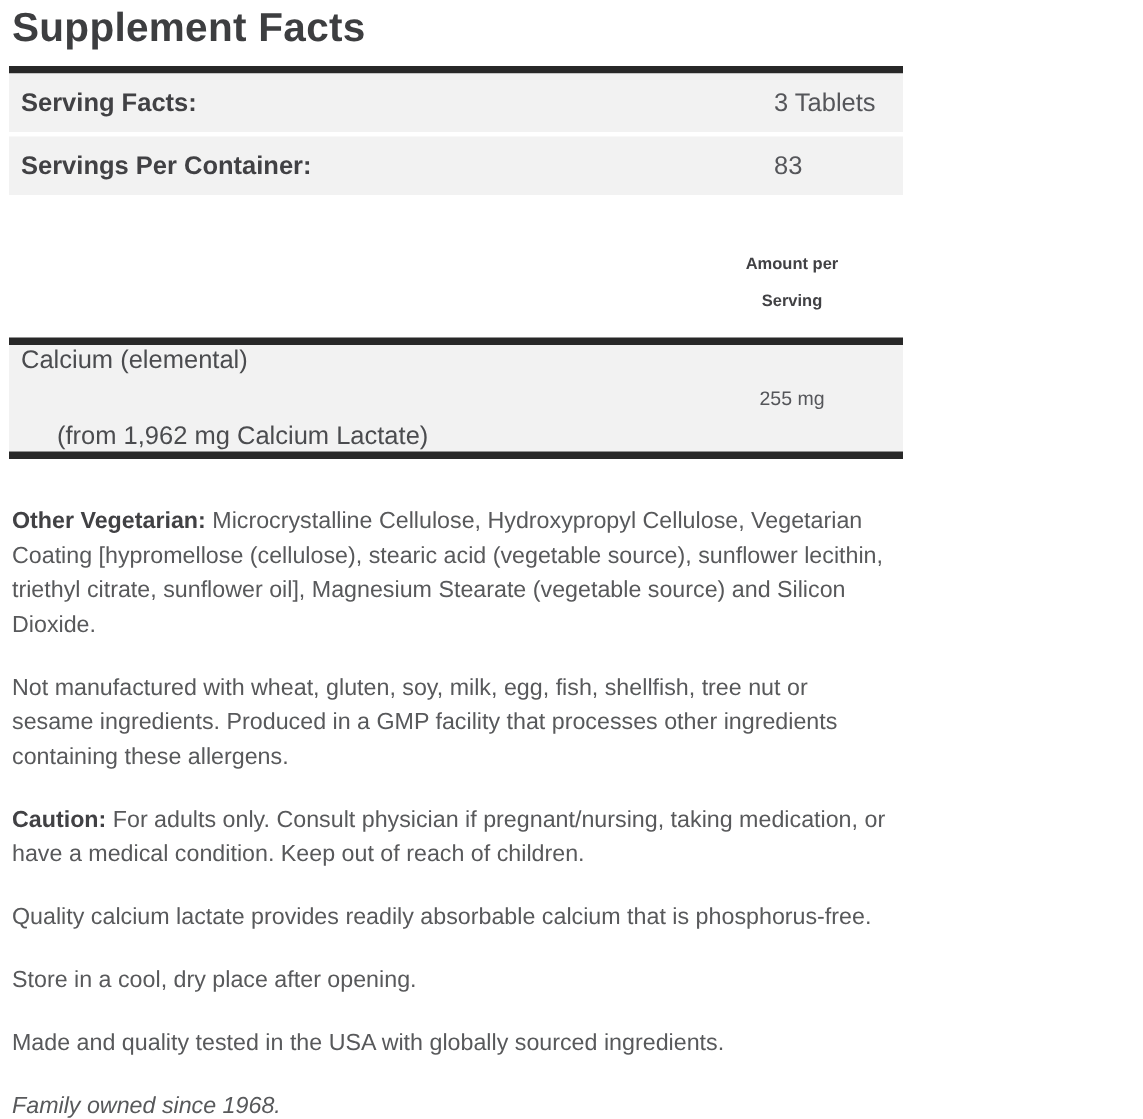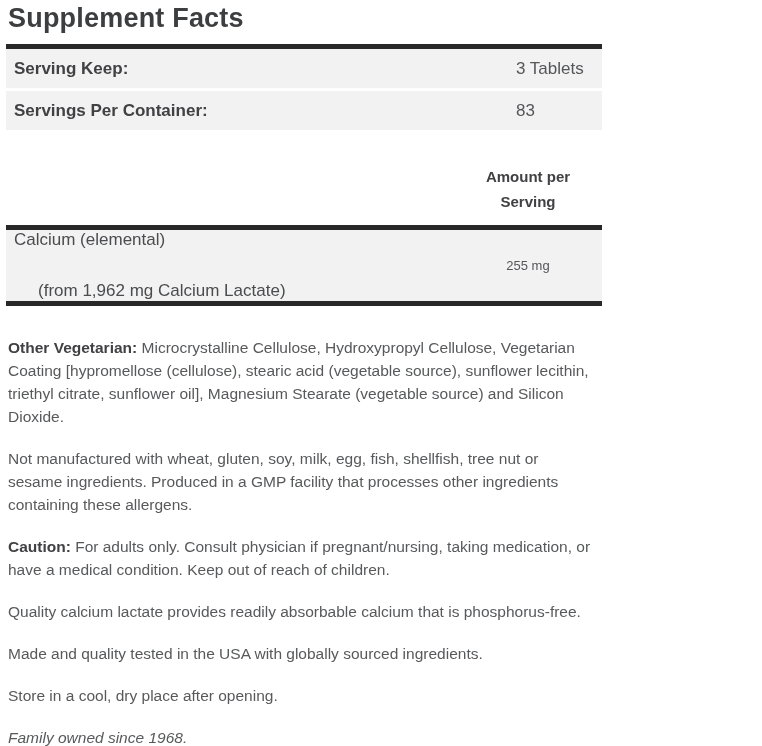--- a/index.html
+++ b/index.html
@@ -55,21 +55,21 @@
   .theader {
     display: flex;
     margin-top: 34px;
     margin-bottom: 11px;
     min-height: 50px;
   }
   .theader .hspacer { flex: 1; }
   .amount-h {
     width: 150px;
     text-align: center;
-    font-size: 15px;
+    font-size: 11px;
     font-weight: 700;
     color: #414144;
     line-height: 25px;
     align-self: center;
   }
   .daily-h {
     width: 151px;
     display: flex;
     align-items: center;
     justify-content: center;
@@ -134,21 +134,21 @@
 
 <div class="page">
 
   <h1 class="title">Supplement Facts</h1>
 
   <div class="panel">
 
     <div class="bar"></div>
 
     <div class="srow">
-      <span class="slabel">Serving Keep:</span>
+      <span class="slabel">Serving Facts:</span>
       <span class="svalue">3 Tablets</span>
     </div>
 
     <div class="srow">
       <span class="slabel">Servings Per Container:</span>
       <span class="svalue">83</span>
     </div>
 
     <div class="theader">
       <div class="hspacer"></div>
@@ -184,21 +184,21 @@
 
     <p><span class="lead">Other Vegetarian:</span><span> Microcrystalline Cellulose, Hydroxypropyl Cellulose, Vegetarian Coating [hypromellose (cellulose), stearic acid (vegetable source), sunflower lecithin, triethyl citrate, sunflower oil], Magnesium Stearate (vegetable source) and Silicon Dioxide.</span></p>
 
     <p>Not manufactured with wheat, gluten, soy, milk, egg, fish, shellfish, tree nut or sesame ingredients. Produced in a GMP facility that processes other ingredients containing these allergens.</p>
 
     <p><span class="lead">Caution:</span><span> For adults only. Consult physician if pregnant/nursing, taking medication, or have a medical condition. Keep out of reach of children.</span></p>
 
     <p>Quality calcium lactate provides readily absorbable calcium that is phosphorus-free.</p>
 
 
+    <p>Store in a cool, dry place after opening.</p>
+
     <p>Made and quality tested in the USA with globally sourced ingredients.</p>
 
-    <p>Store in a cool, dry place after opening.</p>
-
     <p class="tagline">Family owned since 1968.</p>
 
   </div>
 
 </div>
 
 </body></html>

